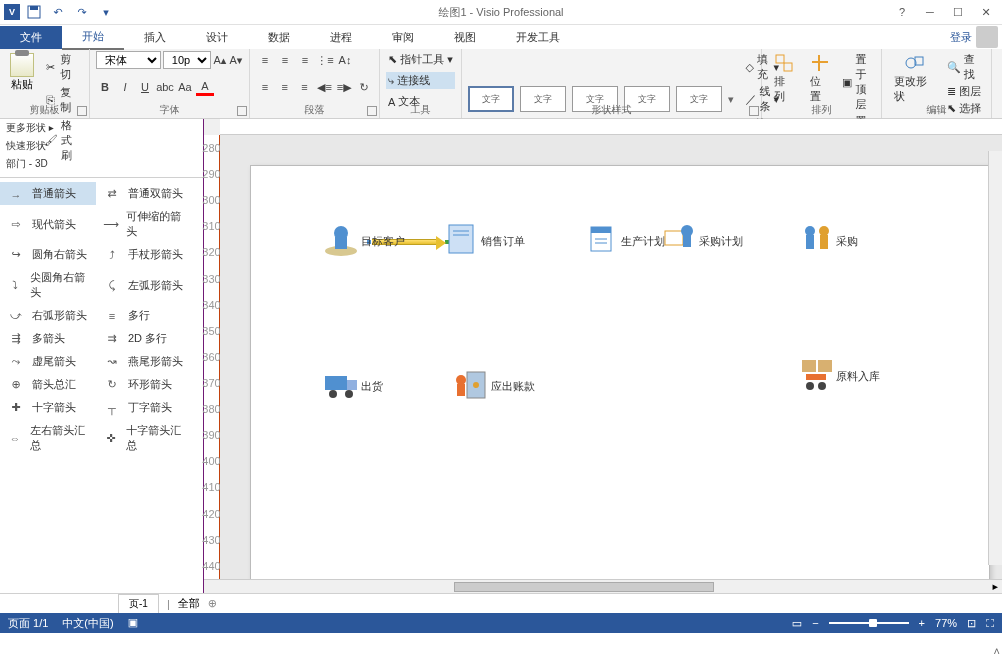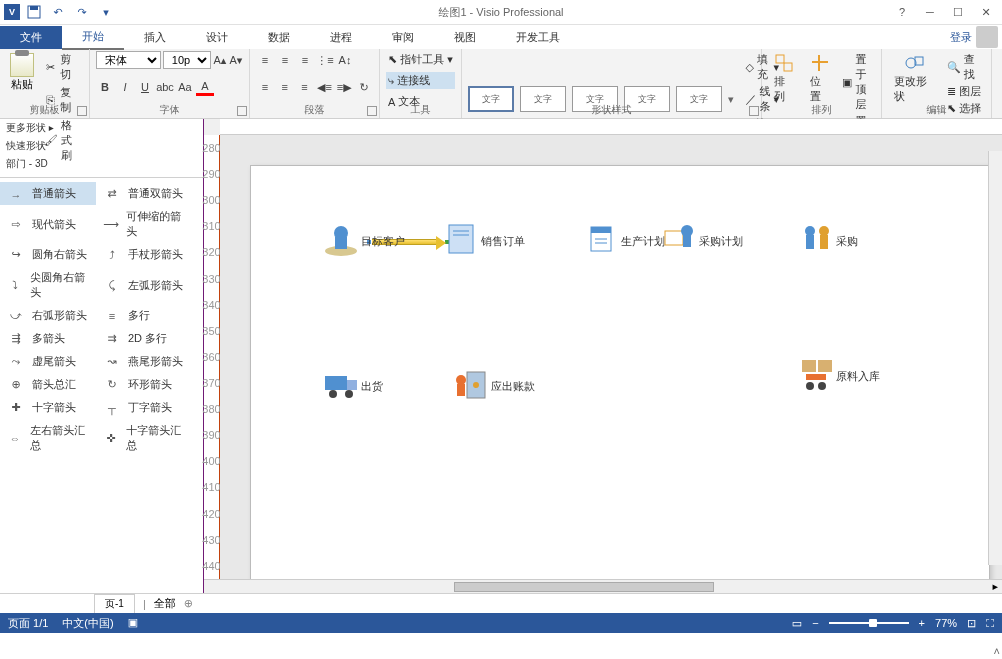--- a/index.html
+++ b/index.html
@@ -54,21 +54,21 @@
 .vruler{width:16px;background:#fff;border-right:1px solid #c2410c;display:flex;flex-direction:column;align-items:center;color:#999;font-size:8px;justify-content:space-around}
 .canvas{flex:1;background:#e8e8e8;position:relative;overflow:auto}
 .page{position:absolute;left:30px;top:30px;width:740px;height:480px;background:#fff;border:1px solid #bbb;box-shadow:2px 2px 5px rgba(0,0,0,.15)}
 .diagram-shape{position:absolute;display:flex;flex-direction:row;align-items:center;font-size:10px;color:#333}
 .shape-icon{width:40px;height:36px;margin-bottom:4px}
 .arrow-conn{position:absolute;height:6px;background:linear-gradient(#ffe070,#e8c030);border:1px solid #c0a020}
 .arrow-conn::after{content:"";position:absolute;right:-8px;top:-4px;border-left:10px solid #e8c030;border-top:7px solid transparent;border-bottom:7px solid transparent}
 .sel-handle{position:absolute;width:6px;height:6px;background:#5090d0;border:1px solid #fff}
 .hscroll{height:14px;background:#f0f0f0;border-top:1px solid #ccc;display:flex;align-items:center}
 .vscroll{position:absolute;right:0;top:16px;bottom:14px;width:14px;background:#f0f0f0;border-left:1px solid #ccc}
-.tabbar{height:20px;background:#fff;border-top:1px solid #d0d0d0;display:flex;align-items:center;padding-left:94px;gap:8px}
+.tabbar{height:20px;background:#fff;border-top:1px solid #d0d0d0;display:flex;align-items:center;padding-left:118px;gap:8px}
 .page-tab{padding:2px 10px;border:1px solid #ccc;border-bottom:none;background:#fff;font-size:10px;cursor:pointer}
 .statusbar{height:20px;background:#2b579a;color:#fff;display:flex;align-items:center;padding:0 8px;font-size:10px;justify-content:space-between}
 .status-right{display:flex;align-items:center;gap:10px}
 .zoom-slider{width:80px;height:2px;background:#fff;position:relative}
 .zoom-slider::before{content:"";position:absolute;left:50%;top:-3px;width:8px;height:8px;background:#fff;border-radius:1px}
 svg{overflow:visible}
 </style>
 </head>
 <body>
 

